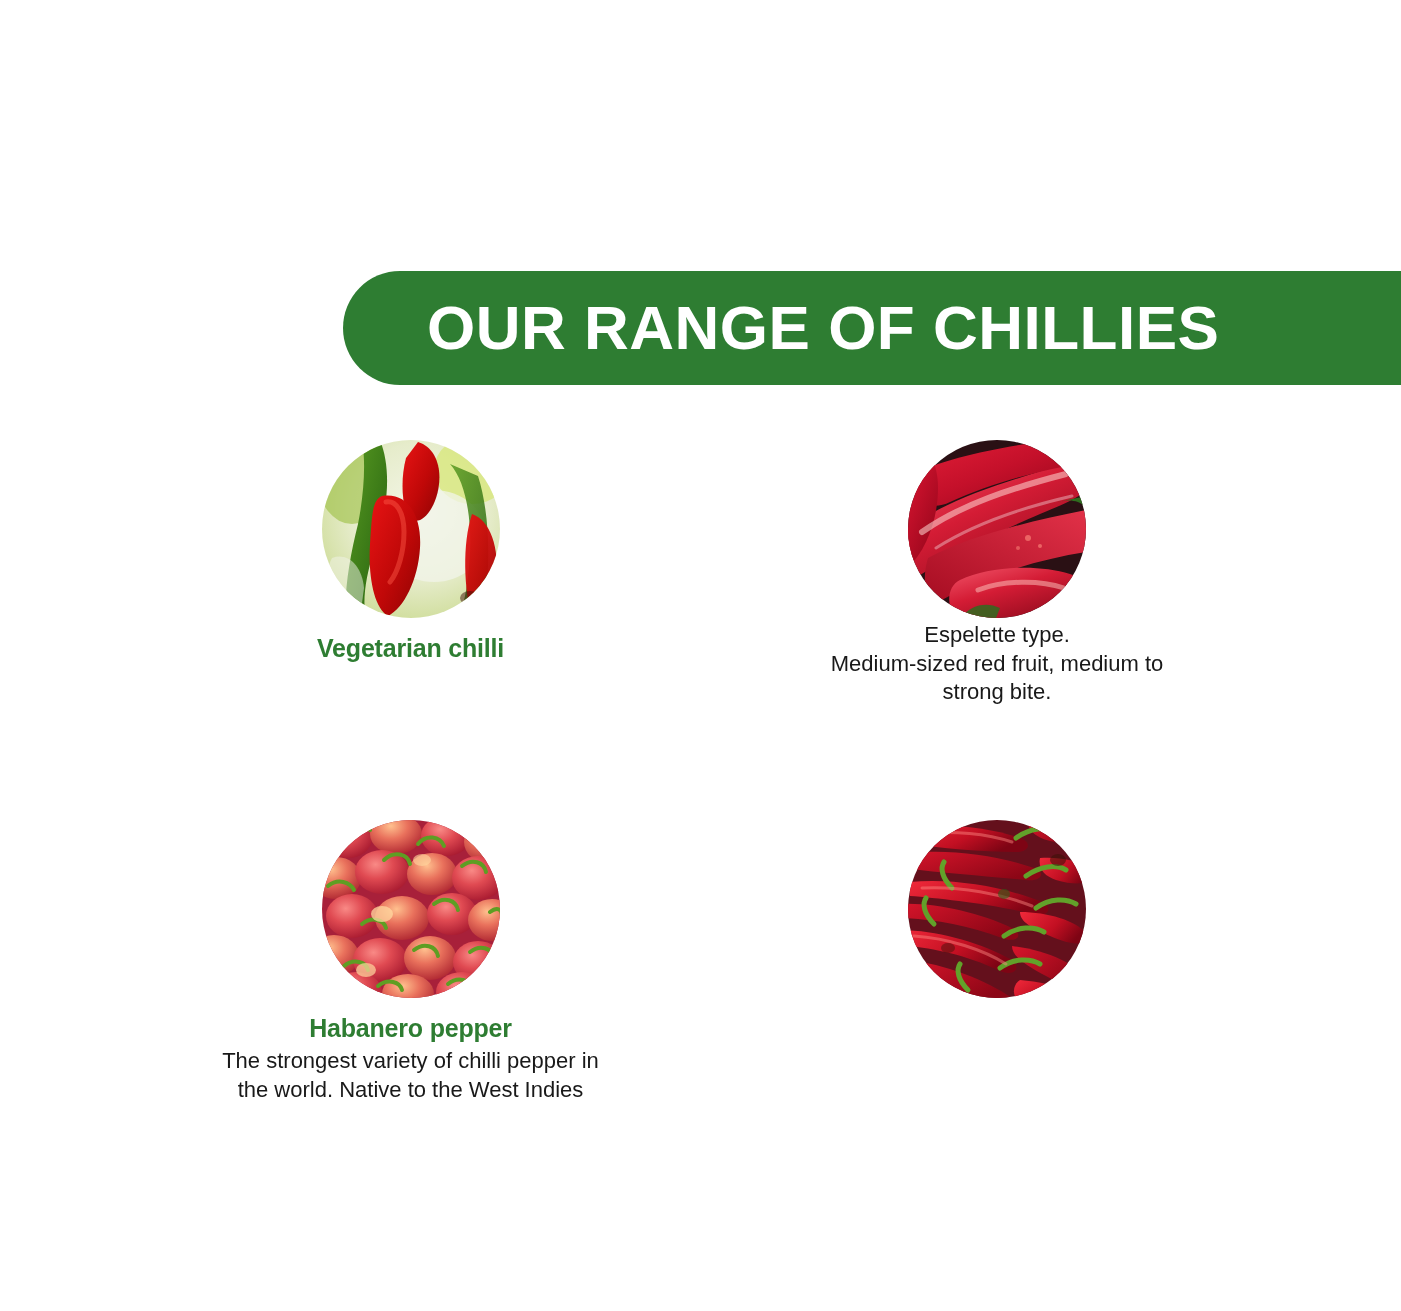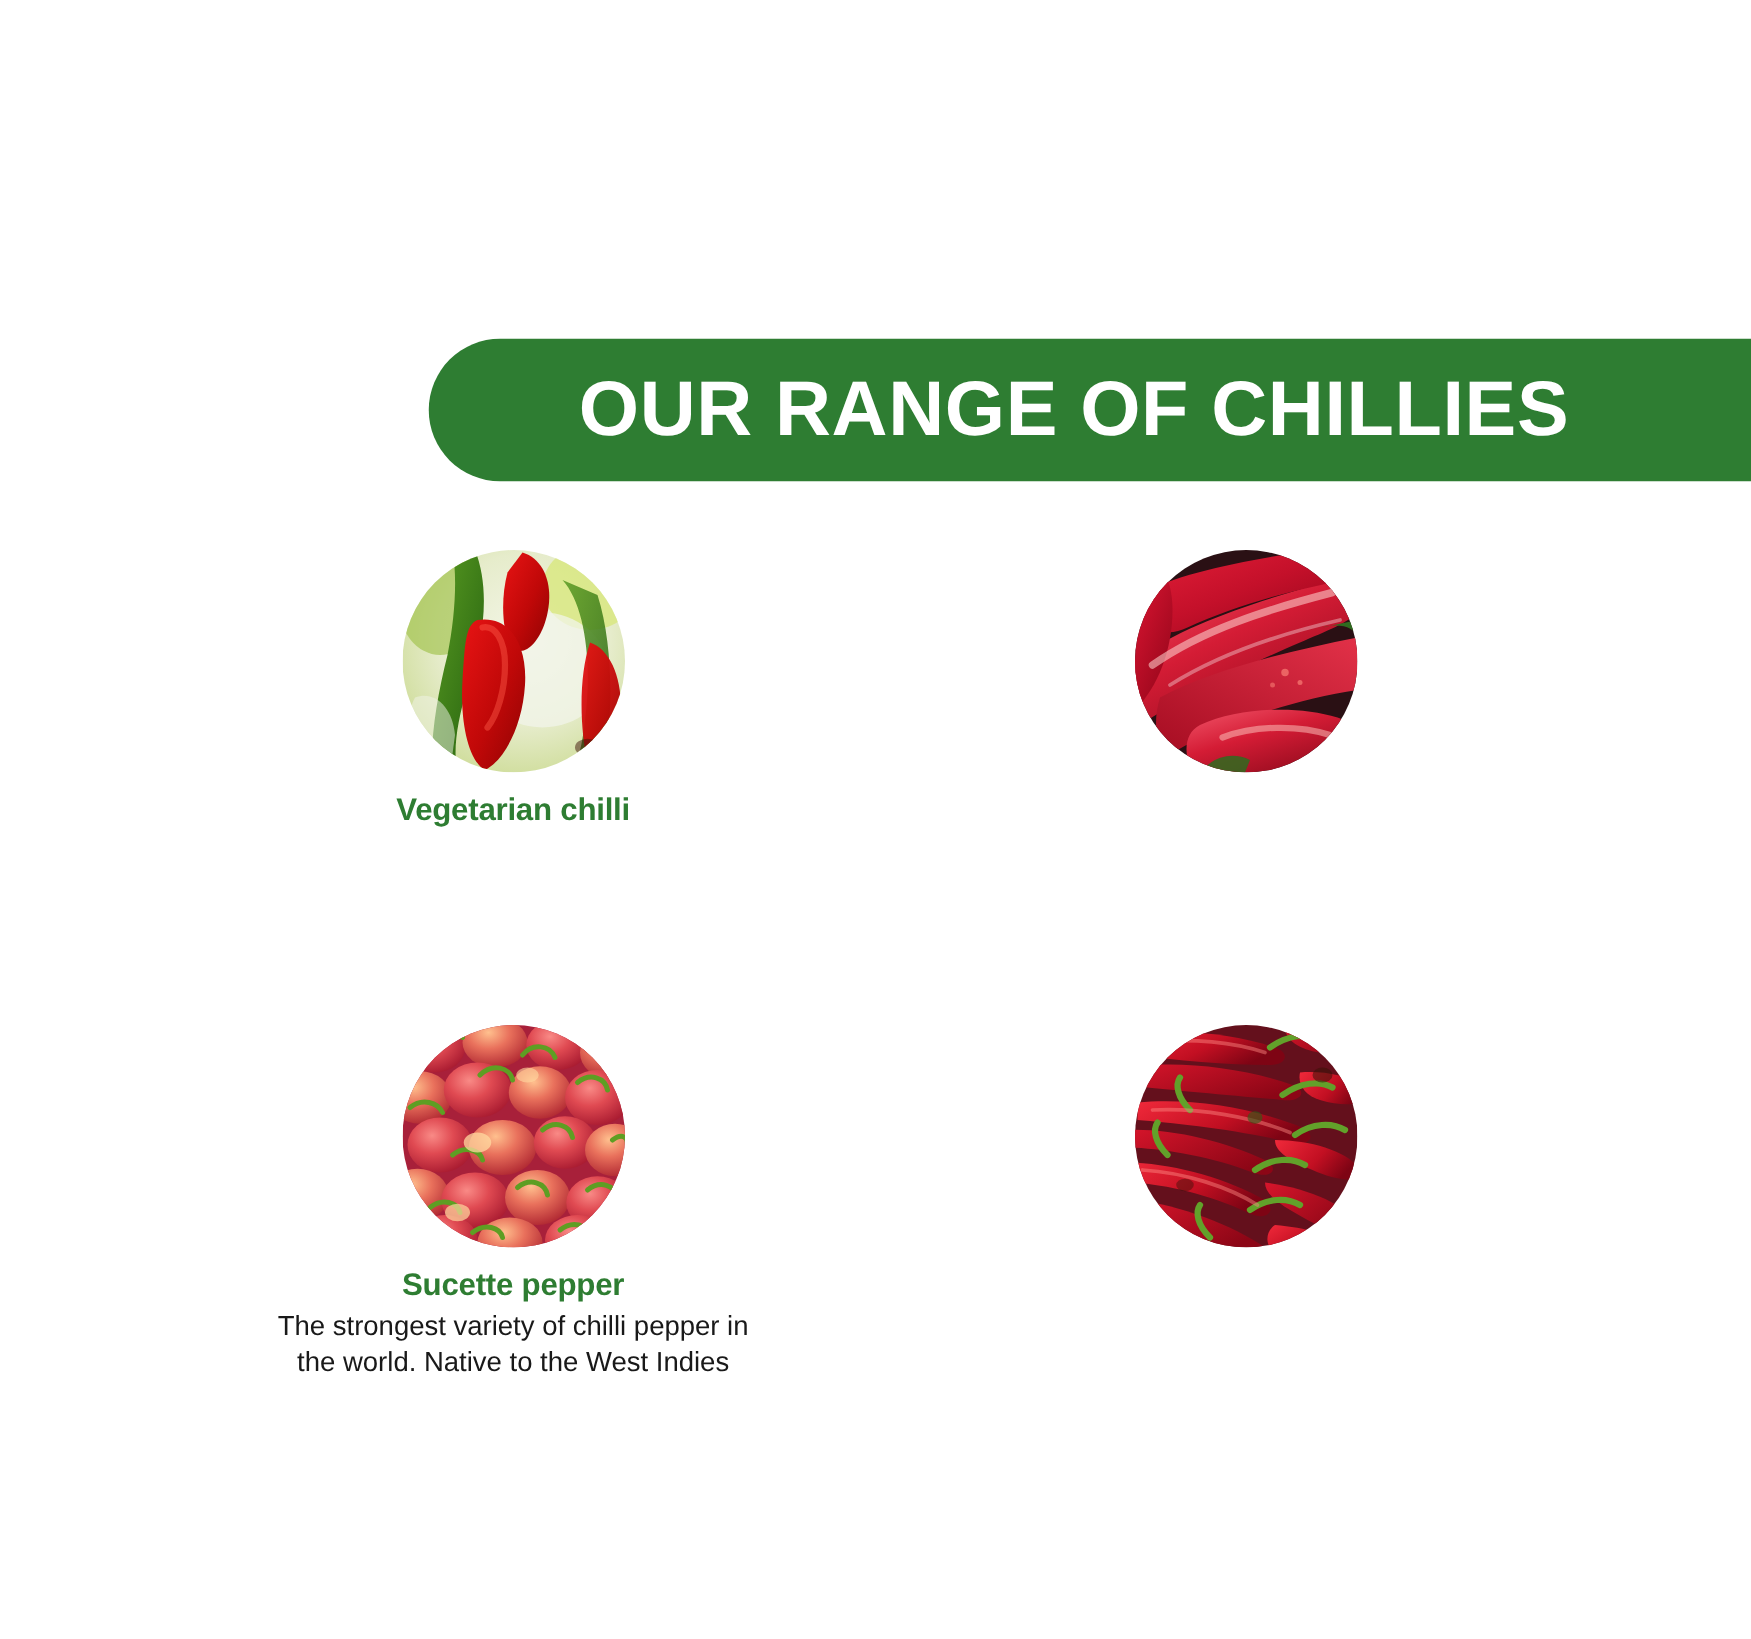--- a/index.html
+++ b/index.html
@@ -33,21 +33,20 @@
     padding-left: 84px;
   }
   .banner-title {
     color: #ffffff;
     font-size: 62px;
     font-weight: bold;
     letter-spacing: 0.5px;
     line-height: 1;
     white-space: nowrap;
     font-family: "Liberation Sans", sans-serif;
-    margin-left: 36px;
   }
 
   
   .grid {
     position: absolute;
     left: 0;
     top: 440px;
     width: 1194px;
     display: grid;
     grid-template-columns: 801px 600px;
@@ -177,20 +176,22 @@
           <path d="M14 92 C54 64 104 48 158 34" stroke="#ffd9d3" stroke-width="6" fill="none" opacity="0.55" stroke-linecap="round"></path>
           <path d="M28 108 C66 84 112 68 164 56" stroke="#ffffff" stroke-width="3" fill="none" opacity="0.35" stroke-linecap="round"></path>
           <path d="M70 150 C96 140 132 140 156 148" stroke="#ffc9c2" stroke-width="5" fill="none" opacity="0.5" stroke-linecap="round"></path>
           <circle cx="120" cy="98" r="3" fill="#ff8d7e" opacity="0.6"></circle>
           <circle cx="132" cy="106" r="2" fill="#ff8d7e" opacity="0.6"></circle>
           <circle cx="110" cy="108" r="2" fill="#ff8d7e" opacity="0.5"></circle>
           <path d="M150 62 C164 58 176 62 178 70 L178 56 Z" fill="#2f6b1f"></path>
           <path d="M56 174 C66 164 80 162 92 168 L88 178 L56 178 Z" fill="#2f6b1f" opacity="0.85"></path>
         </svg>
       </div>
+      <div class="card-desc">Espelette type.
+Medium-sized red fruit, medium to strong bite.</div>
     </div>
   </div>
 
   <div class="card col-1">
     <div class="card-inner">
       <div class="photo">
         <svg viewBox="0 0 178 178" preserveAspectRatio="xMidYMid slice" aria-hidden="true">
           <defs>
             <radialGradient id="g3h" cx="38%" cy="33%" r="72%">
               <stop offset="0%" stop-color="#f98a86"></stop>
@@ -238,21 +239,21 @@
             <path d="M92 130 C102 122 114 126 116 136"></path>
             <path d="M148 132 C158 124 170 128 172 138"></path>
             <path d="M56 166 C66 158 78 162 80 170"></path>
             <path d="M126 164 C136 156 148 160 150 168"></path>
           </g>
           <ellipse cx="60" cy="94" rx="11" ry="8" fill="#ffd9a0" opacity="0.75"></ellipse>
           <ellipse cx="44" cy="150" rx="10" ry="7" fill="#ffd9a0" opacity="0.7"></ellipse>
           <ellipse cx="100" cy="40" rx="9" ry="6" fill="#ffd9a0" opacity="0.6"></ellipse>
         </svg>
       </div>
-      <div class="card-title">Sucette pepper</div>
+      <div class="card-title">Habanero pepper</div>
       <div class="card-desc">The strongest variety of chilli pepper in the world. Native to the West Indies</div>
     </div>
   </div>
 
   <div class="card col-2">
     <div class="card-inner">
       <div class="photo">
         <svg viewBox="0 0 178 178" preserveAspectRatio="xMidYMid slice" aria-hidden="true">
           <defs>
             <linearGradient id="g4a" x1="0" y1="0" x2="1" y2="0.4">

